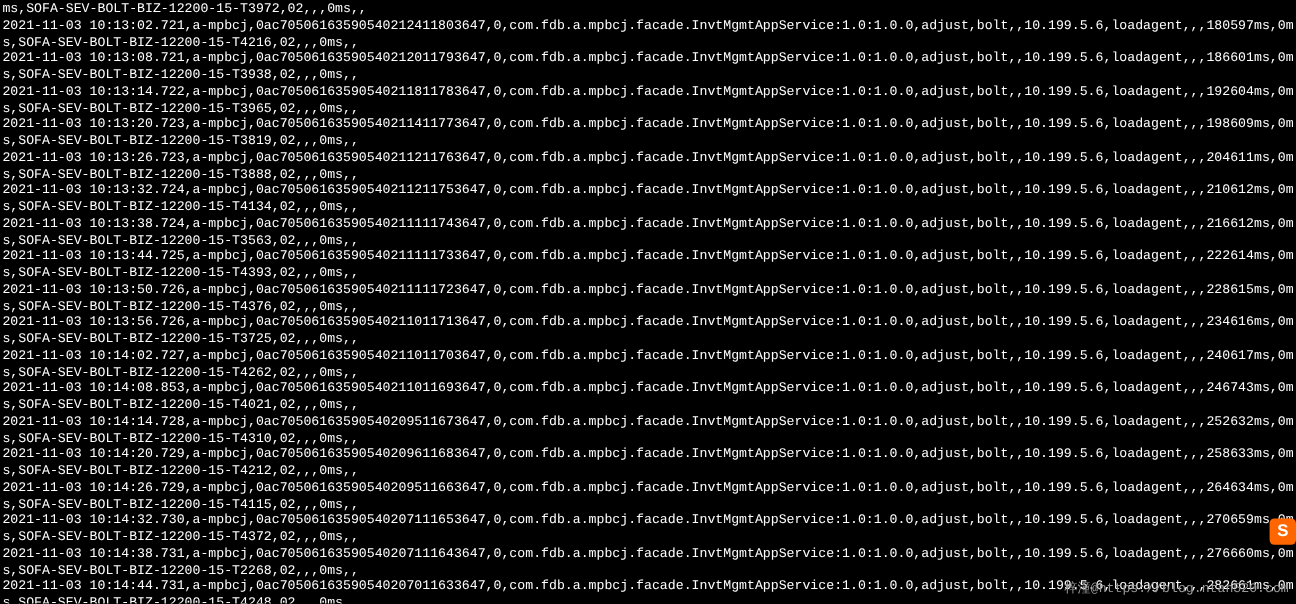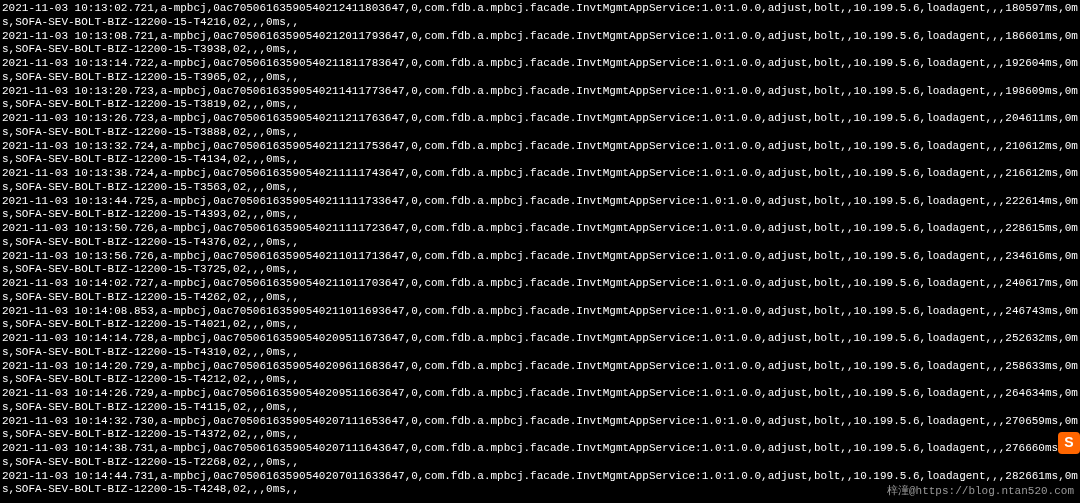--- a/index.html
+++ b/index.html
@@ -38,20 +38,21 @@
       font-size: 14px;
       display: flex;
       align-items: center;
       justify-content: center;
     }
   </style>
 </head>
 <body>
 
 <div id="log-container">
+    <div class="log">ms,SOFA-SEV-BOLT-BIZ-12200-15-T3972,02,,,0ms,,</div>
     <div class="log">2021-11-03 10:13:02.721,a-mpbcj,0ac70506163590540212411803647,0,com.fdb.a.mpbcj.facade.InvtMgmtAppService:1.0:1.0.0,adjust,bolt,,10.199.5.6,loadagent,,,180597ms,0ms,SOFA-SEV-BOLT-BIZ-12200-15-T4216,02,,,0ms,,</div>
     <div class="log">2021-11-03 10:13:08.721,a-mpbcj,0ac70506163590540212011793647,0,com.fdb.a.mpbcj.facade.InvtMgmtAppService:1.0:1.0.0,adjust,bolt,,10.199.5.6,loadagent,,,186601ms,0ms,SOFA-SEV-BOLT-BIZ-12200-15-T3938,02,,,0ms,,</div>
     <div class="log">2021-11-03 10:13:14.722,a-mpbcj,0ac70506163590540211811783647,0,com.fdb.a.mpbcj.facade.InvtMgmtAppService:1.0:1.0.0,adjust,bolt,,10.199.5.6,loadagent,,,192604ms,0ms,SOFA-SEV-BOLT-BIZ-12200-15-T3965,02,,,0ms,,</div>
     <div class="log">2021-11-03 10:13:20.723,a-mpbcj,0ac70506163590540211411773647,0,com.fdb.a.mpbcj.facade.InvtMgmtAppService:1.0:1.0.0,adjust,bolt,,10.199.5.6,loadagent,,,198609ms,0ms,SOFA-SEV-BOLT-BIZ-12200-15-T3819,02,,,0ms,,</div>
     <div class="log">2021-11-03 10:13:26.723,a-mpbcj,0ac70506163590540211211763647,0,com.fdb.a.mpbcj.facade.InvtMgmtAppService:1.0:1.0.0,adjust,bolt,,10.199.5.6,loadagent,,,204611ms,0ms,SOFA-SEV-BOLT-BIZ-12200-15-T3888,02,,,0ms,,</div>
     <div class="log">2021-11-03 10:13:32.724,a-mpbcj,0ac70506163590540211211753647,0,com.fdb.a.mpbcj.facade.InvtMgmtAppService:1.0:1.0.0,adjust,bolt,,10.199.5.6,loadagent,,,210612ms,0ms,SOFA-SEV-BOLT-BIZ-12200-15-T4134,02,,,0ms,,</div>
     <div class="log">2021-11-03 10:13:38.724,a-mpbcj,0ac70506163590540211111743647,0,com.fdb.a.mpbcj.facade.InvtMgmtAppService:1.0:1.0.0,adjust,bolt,,10.199.5.6,loadagent,,,216612ms,0ms,SOFA-SEV-BOLT-BIZ-12200-15-T3563,02,,,0ms,,</div>
     <div class="log">2021-11-03 10:13:44.725,a-mpbcj,0ac70506163590540211111733647,0,com.fdb.a.mpbcj.facade.InvtMgmtAppService:1.0:1.0.0,adjust,bolt,,10.199.5.6,loadagent,,,222614ms,0ms,SOFA-SEV-BOLT-BIZ-12200-15-T4393,02,,,0ms,,</div>
     <div class="log">2021-11-03 10:13:50.726,a-mpbcj,0ac70506163590540211111723647,0,com.fdb.a.mpbcj.facade.InvtMgmtAppService:1.0:1.0.0,adjust,bolt,,10.199.5.6,loadagent,,,228615ms,0ms,SOFA-SEV-BOLT-BIZ-12200-15-T4376,02,,,0ms,,</div>
     <div class="log">2021-11-03 10:13:56.726,a-mpbcj,0ac70506163590540211011713647,0,com.fdb.a.mpbcj.facade.InvtMgmtAppService:1.0:1.0.0,adjust,bolt,,10.199.5.6,loadagent,,,234616ms,0ms,SOFA-SEV-BOLT-BIZ-12200-15-T3725,02,,,0ms,,</div>

